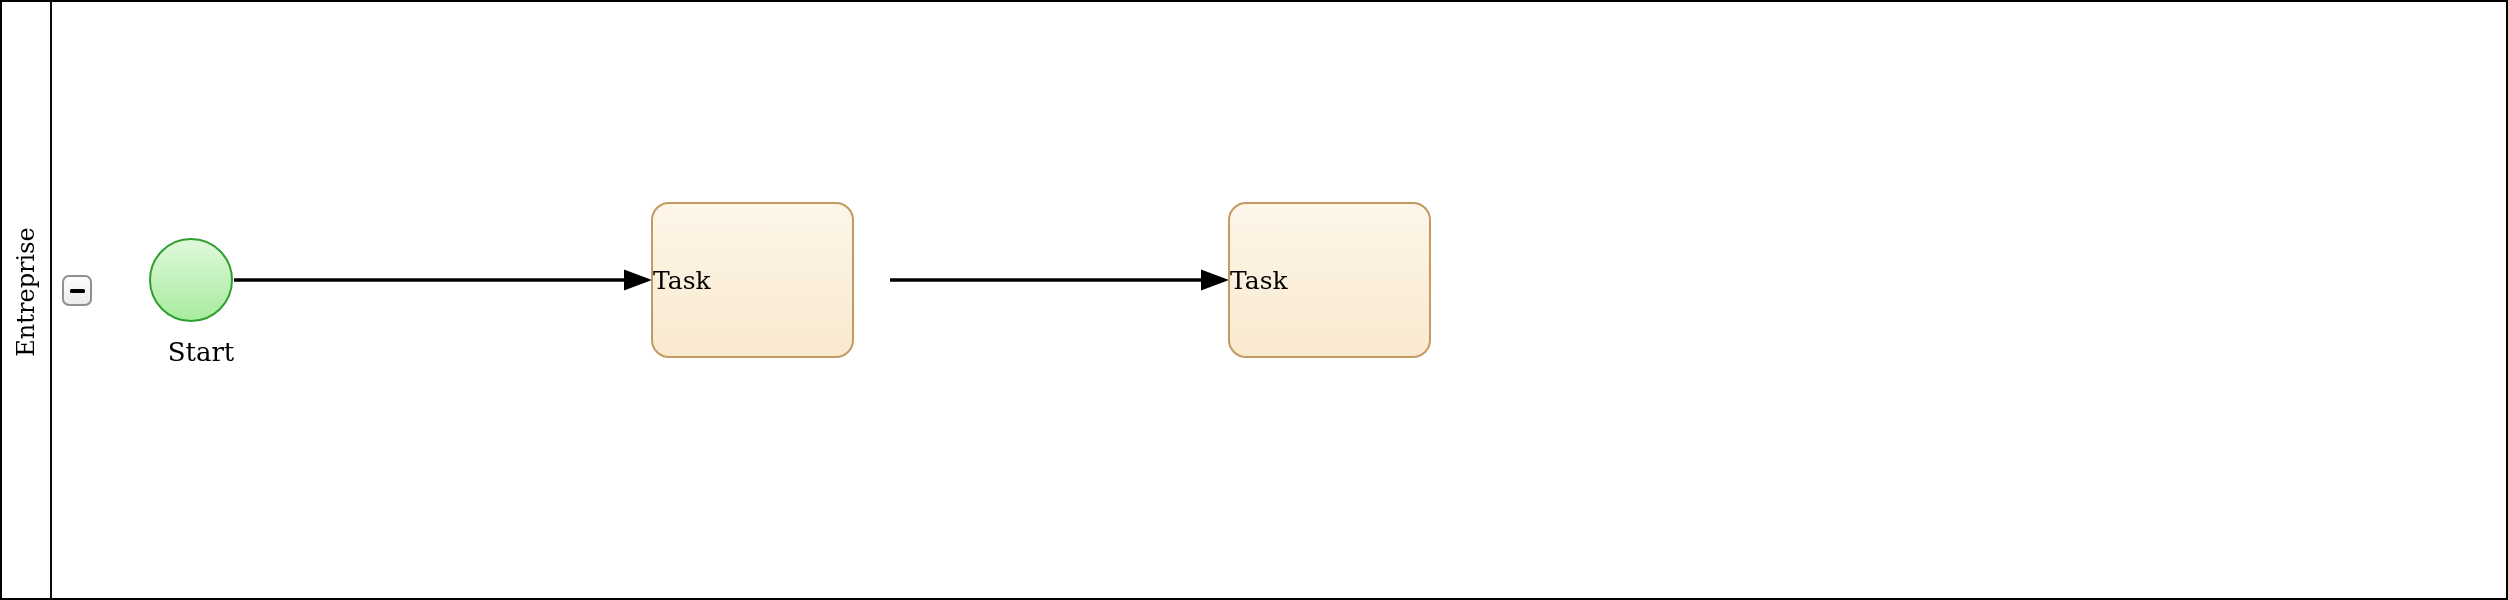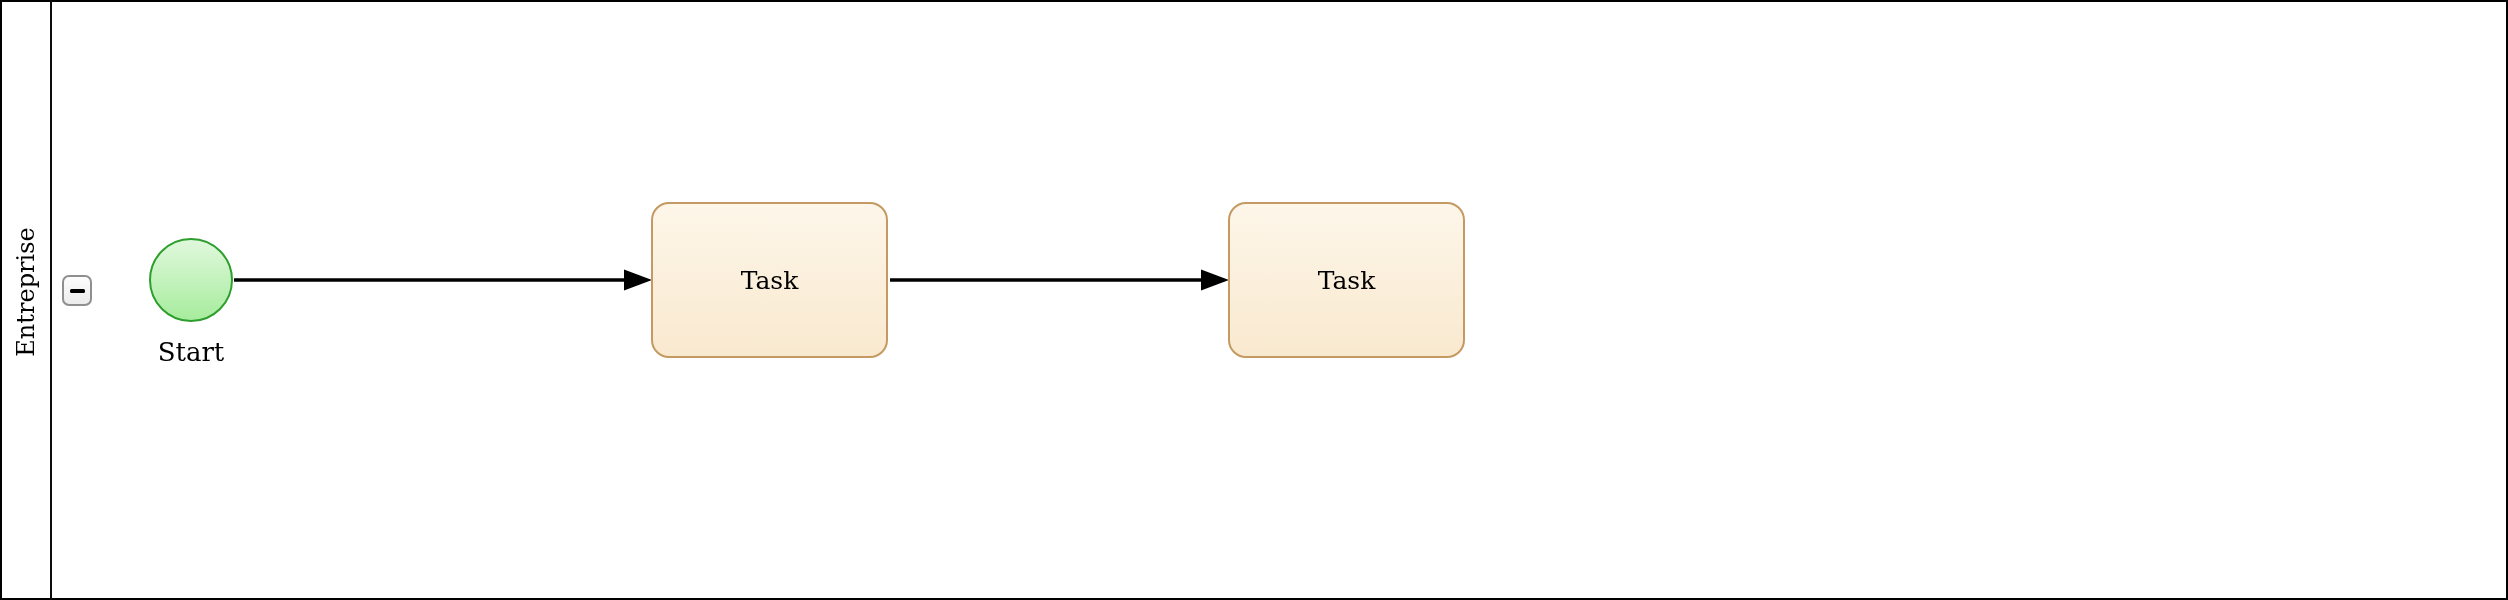--- a/index.html
+++ b/index.html
@@ -79,39 +79,38 @@
     top: 238px;
     width: 84px;
     height: 84px;
     box-sizing: border-box;
     border: 2.5px solid #2e9e2e;
     border-radius: 50%;
     background: linear-gradient(180deg, #e0f8dc 0%, #a7ec9d 100%);
   }
   .start-label {
     position: absolute;
-    left: 139px;
+    left: 149px;
     top: 337px;
     width: 104px;
     text-align: center;
     font-size: 26px;
     color: #000000;
   }
   
   .task {
     position: absolute;
-    width: 237px;
+    width: 203px;
     height: 156px;
     box-sizing: border-box;
     border: 2.5px solid #c49a62;
     border-radius: 18px;
     background: linear-gradient(180deg, #fdf6e9 0%, #f9e9cf 100%);
     display: flex;
     align-items: center;
-    justify-content: center;
   }
   .task-1 { left: 651px; top: 202px; }
   .task-2 { left: 1228px; top: 202px; }
   .task-label {
     font-size: 25px;
     color: #000000;
   }
   
   .flows {
     position: absolute;

